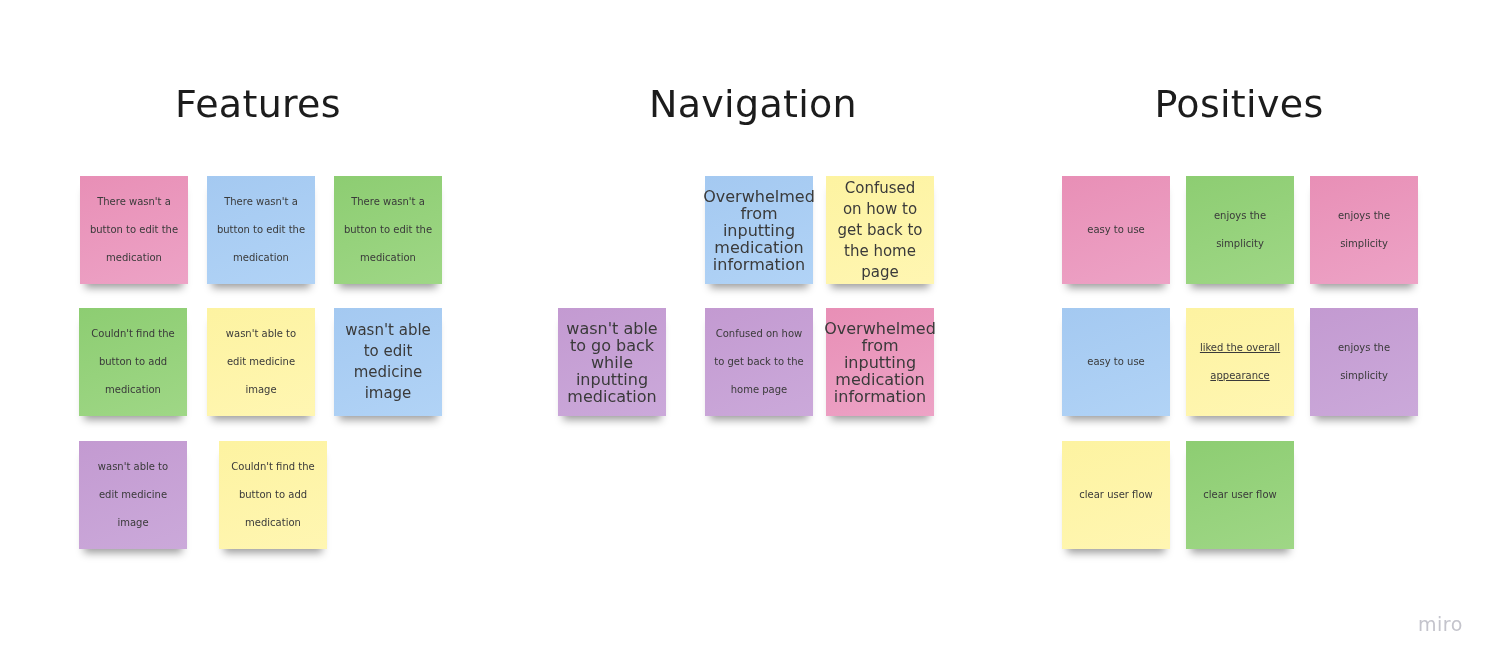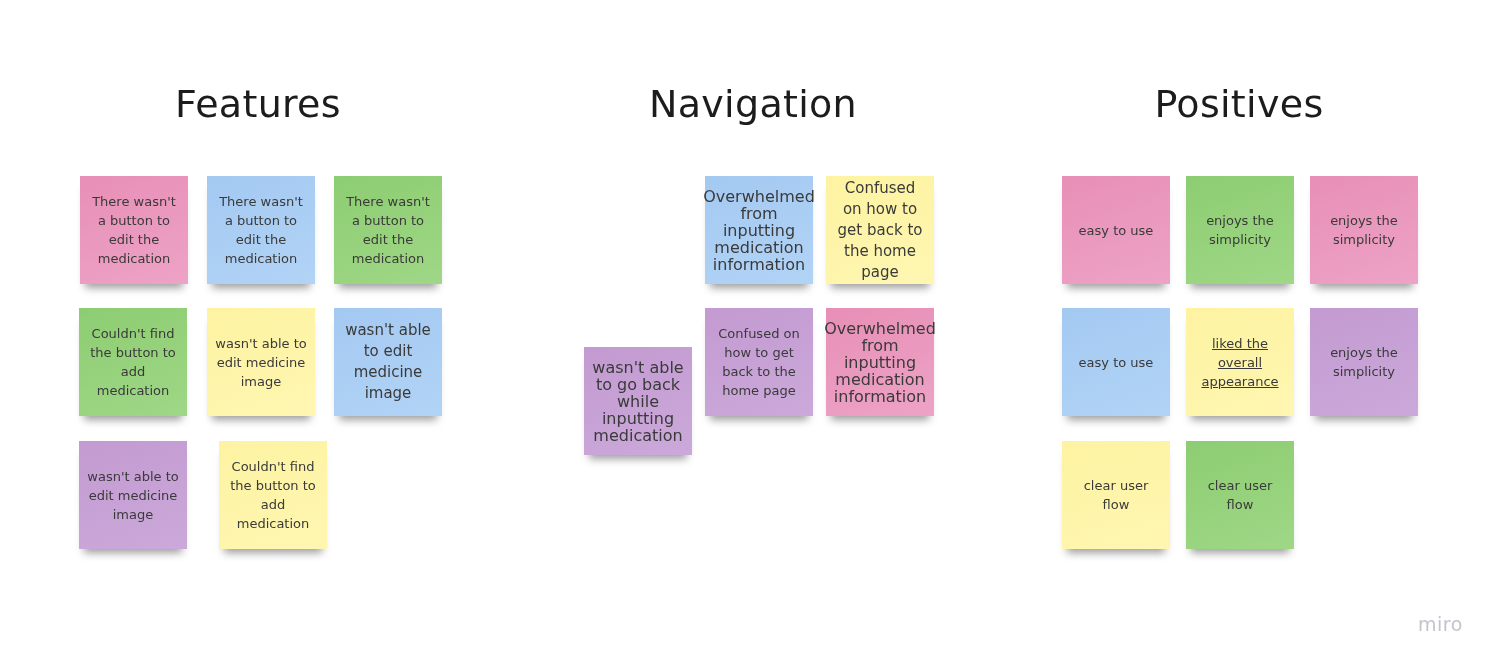--- a/index.html
+++ b/index.html
@@ -10,21 +10,21 @@
   .board { position: absolute; left: 0; top: 0; width: 1500px; height: 666px; border-radius: 22px; }
   .title {
     position: absolute; top: 82px; font-size: 38px; color: #1c1c1c; font-weight: normal;
     transform: translateX(-50%); white-space: nowrap; letter-spacing: 0.3px;
     font-family: "DejaVu Sans", "Liberation Sans", sans-serif;
   }
   .sticky {
     position: absolute; width: 108px; height: 108px;
     display: flex; align-items: center; justify-content: center; text-align: center;
     box-sizing: border-box; padding: 6px 8px;
-    color: #3a3a3a; font-size: 13px; line-height: 19px;
+    color: #3a3a3a; font-size: 10px; line-height: 28px;
     box-shadow: 0 9px 8px -5px rgba(0,0,0,0.38);
     font-family: "DejaVu Sans", "Liberation Sans", sans-serif;
   }
   .sticky.big { font-size: 15px; line-height: 21px; }
   .sticky.small { font-size: 16px; line-height: 17px; }
   .pink   { background: linear-gradient(160deg, #e88fb6 0%, #eda3c6 100%); }
   .blue   { background: linear-gradient(160deg, #a4c9f1 0%, #b1d3f6 100%); }
   .green  { background: linear-gradient(160deg, #8dcd72 0%, #9fd786 100%); }
   .yellow { background: linear-gradient(160deg, #fdf3a1 0%, #fff6b2 100%); }
   .purple { background: linear-gradient(160deg, #c39ad1 0%, #cba9da 100%); }
@@ -46,21 +46,21 @@
   <div class="sticky blue" style="left:207px; top:176px;">There wasn't a button to edit the medication</div>
   <div class="sticky green" style="left:334px; top:176px;">There wasn't a button to edit the medication</div>
   <div class="sticky green" style="left:79px;  top:308px;">Couldn't find the button to add medication</div>
   <div class="sticky yellow" style="left:207px; top:308px;">wasn't able to edit medicine image</div>
   <div class="sticky blue big" style="left:334px; top:308px;">wasn't able to edit medicine image</div>
   <div class="sticky purple" style="left:79px;  top:441px;">wasn't able to edit medicine image</div>
   <div class="sticky yellow" style="left:219px; top:441px;">Couldn't find the button to add medication</div>
 
   <div class="sticky blue small" style="left:705px; top:176px;">Overwhelmed from inputting medication information</div>
   <div class="sticky yellow big" style="left:826px; top:176px;">Confused on how to get back to the home page</div>
-  <div class="sticky purple small" style="left:584px; top:308px;margin-top:39px;">wasn't able to go back while inputting medication</div>
+  <div class="sticky purple small" style="left:558px; top:308px;">wasn't able to go back while inputting medication</div>
   <div class="sticky purple" style="left:705px; top:308px;">Confused on how to get back to the home page</div>
   <div class="sticky pink small" style="left:826px; top:308px;">Overwhelmed from inputting medication information</div>
 
   <div class="sticky pink" style="left:1062px; top:176px;">easy to use</div>
   <div class="sticky green" style="left:1186px; top:176px;">enjoys the simplicity</div>
   <div class="sticky pink" style="left:1310px; top:176px;">enjoys the simplicity</div>
   <div class="sticky blue" style="left:1062px; top:308px;">easy to use</div>
   <div class="sticky yellow" style="left:1186px; top:308px;text-decoration:underline;">liked the overall appearance</div>
   <div class="sticky purple" style="left:1310px; top:308px;">enjoys the simplicity</div>
   <div class="sticky yellow" style="left:1062px; top:441px;">clear user flow</div>

